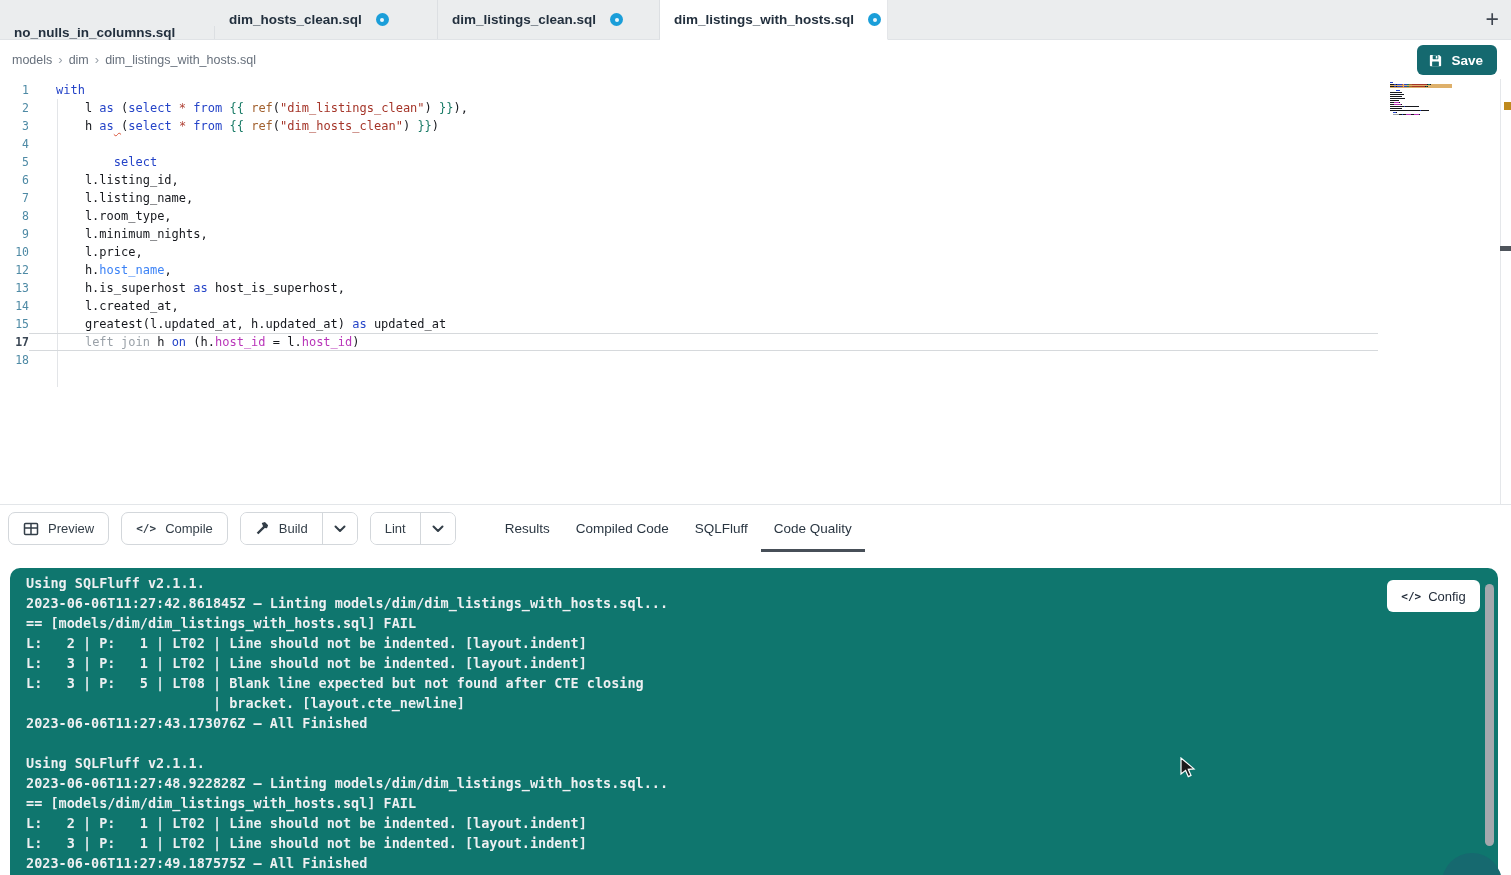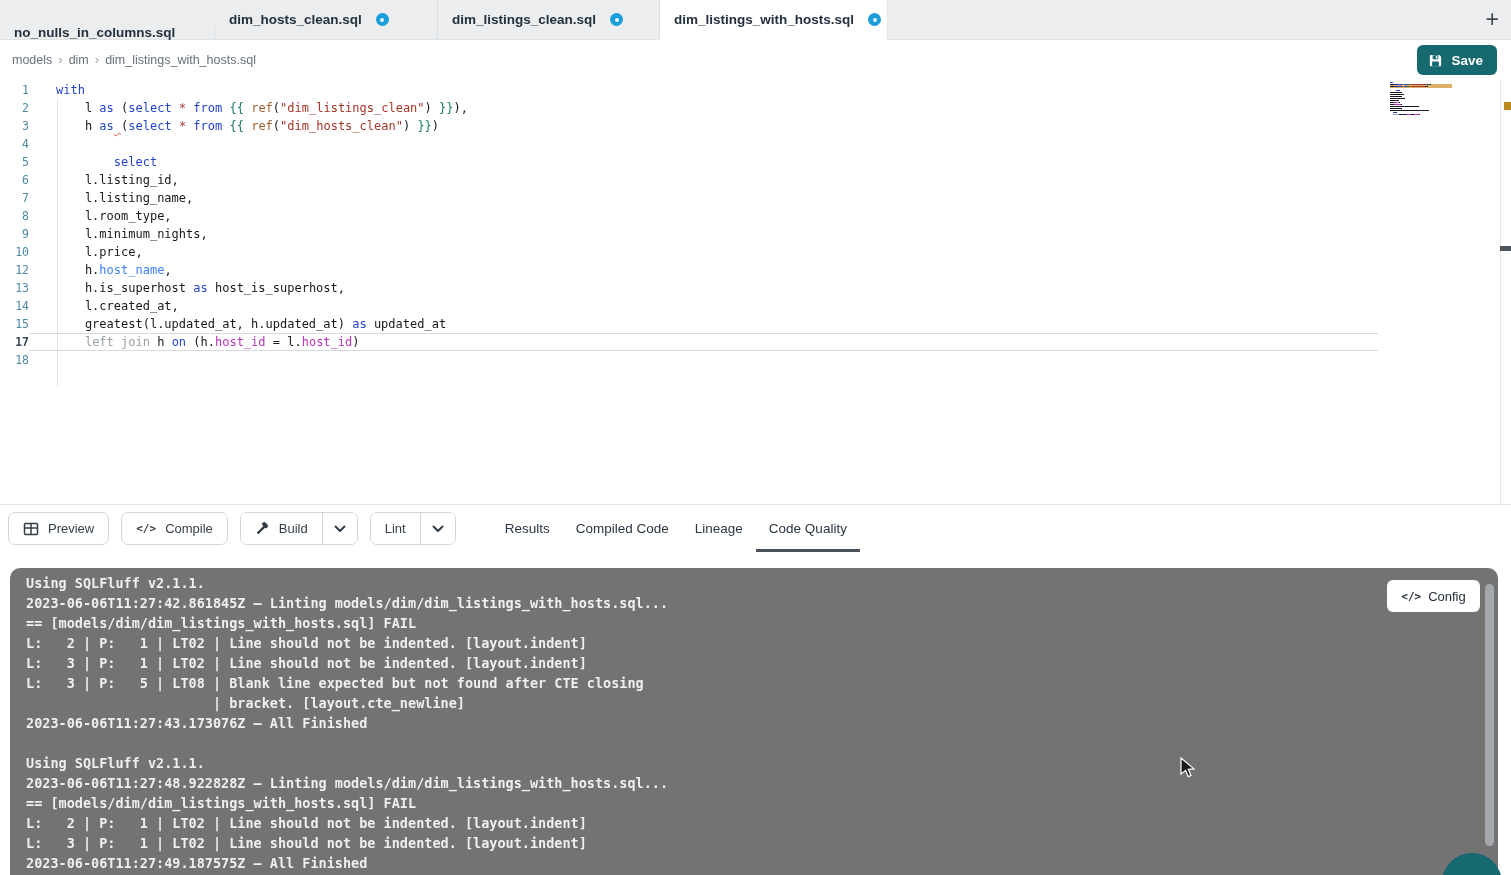--- a/index.html
+++ b/index.html
@@ -61,21 +61,21 @@
   .split .chev { width:35px; display:flex; align-items:center; justify-content:center; border:none;
                  border-left:1px solid #d3d7db; background:#fff; cursor:pointer; }
   .icon-glyph { font-family:"DejaVu Sans Mono", monospace; font-size:11px; font-weight:bold; color:#333e48; }
 
   .result-tabs { display:flex; margin-left:36px; align-self:stretch; }
   .rtab { display:flex; align-items:center; padding:0 13px; font-size:13.5px; color:#2a3642; cursor:pointer;
           border-bottom:3px solid transparent; border-top:3px solid transparent; }
   .rtab.active { border-bottom-color:#474f58; }
 
   
-  .terminal { position:absolute; left:10px; top:568px; width:1488px; height:307px; background:#737373;
+  .terminal { position:absolute; left:10px; top:568px; width:1488px; height:307px; background:#0f766e;
               border-radius:10px 10px 0 0; overflow:hidden; }
   .terminal pre { position:absolute; left:16px; top:5px; font-family:"DejaVu Sans Mono", monospace;
                   font-size:13.5px; font-weight:bold; line-height:20px; color:#edeff1; white-space:pre; }
   .config-btn { position:absolute; top:12px; right:18px; width:93px; height:32px; background:#fff; border:none;
                 border-radius:6px; display:flex; align-items:center; justify-content:center; gap:7px;
                 font-size:13px; color:#1f2937; cursor:pointer; font-family:"Liberation Sans",sans-serif; }
   .term-thumb { position:absolute; right:4px; top:16px; width:9px; height:262px; background:#a4a8ad; border-radius:5px; cursor:pointer; }
 
   .help-bubble { position:absolute; left:1442px; top:853px; width:60px; height:60px; border-radius:50%;
                  background:#16696f; z-index:5; cursor:pointer; border:none; }
@@ -304,21 +304,21 @@
     </button>
     <button class="chev">
       <svg width="12" height="8" viewBox="0 0 12 8">
           <polyline points="1.5,1.5 6,6 10.5,1.5" fill="none" stroke="#333e48" stroke-width="2" stroke-linecap="round" stroke-linejoin="round"></polyline>
         </svg>
     </button>
   </div>
   <div class="result-tabs" id="result-tabs">
       <div class="rtab">Results</div>
       <div class="rtab">Compiled Code</div>
-      <div class="rtab">Lineage</div>
+      <div class="rtab">SQLFluff</div>
       <div class="rtab active">Code Quality</div>
     </div>
 </div>
 
 <div class="terminal">
   <pre id="terminal-output">Using SQLFluff v2.1.1.
 2023-06-06T11:27:42.861845Z — Linting models/dim/dim_listings_with_hosts.sql...
 == [models/dim/dim_listings_with_hosts.sql] FAIL
 L:   2 | P:   1 | LT02 | Line should not be indented. [layout.indent]
 L:   3 | P:   1 | LT02 | Line should not be indented. [layout.indent]

